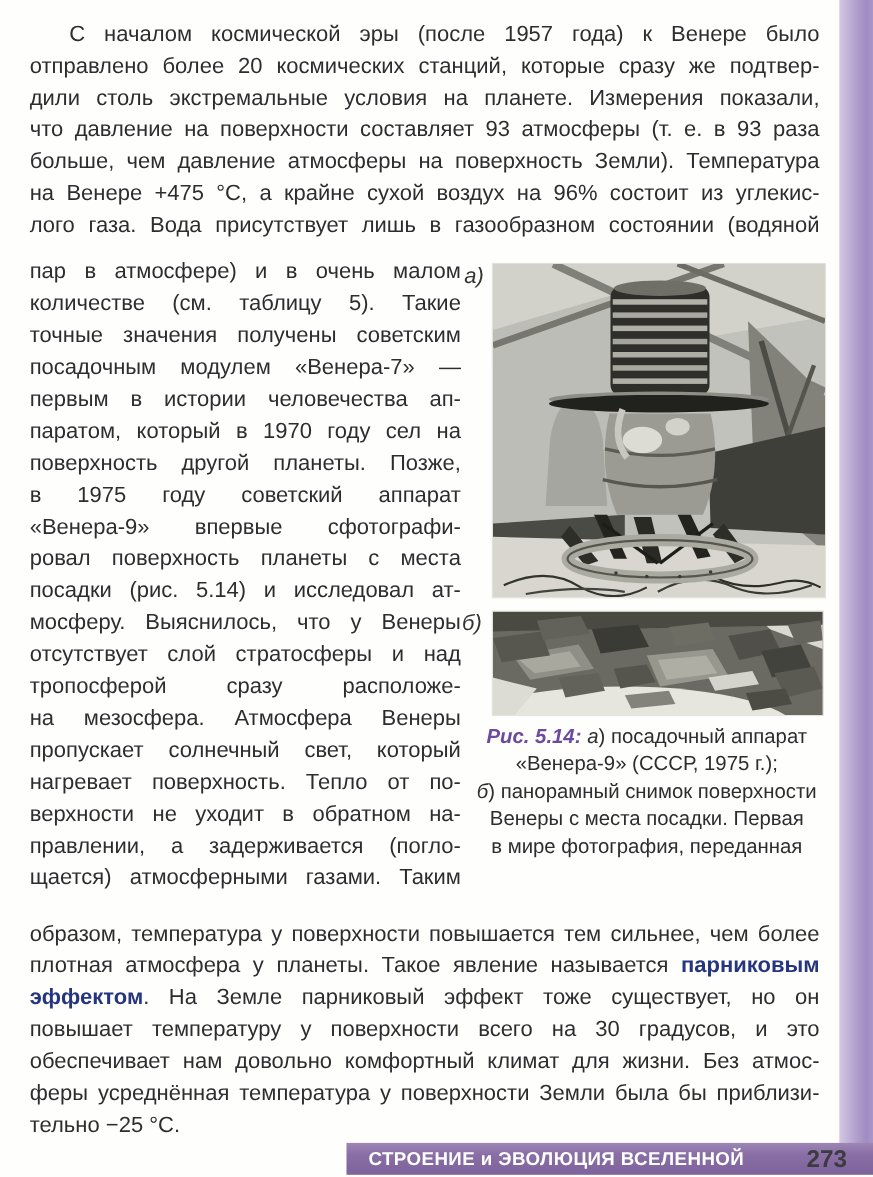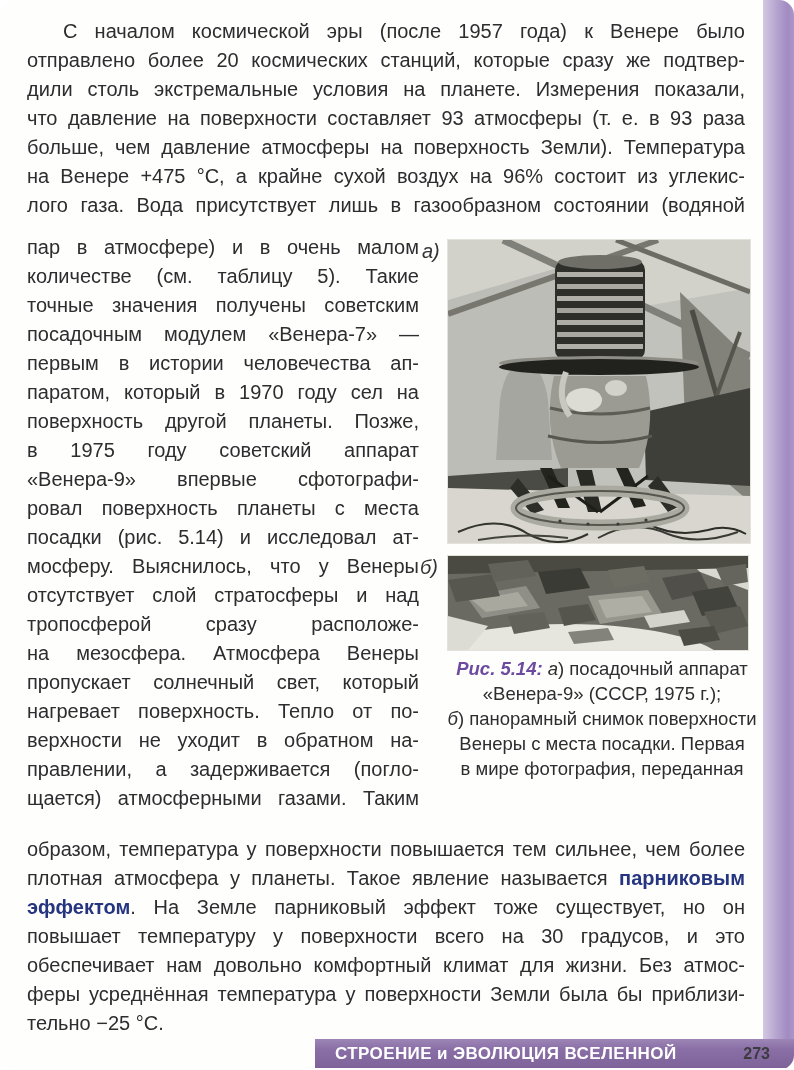--- a/index.html
+++ b/index.html
@@ -3,21 +3,20 @@
 <meta charset="utf-8">
 <style>
   html,body { margin:0; padding:0; background:#ffffff; }
   .page {
     position:relative;
     width:794px; height:1070px;
     background:#fefefd;
     overflow:hidden;
     font-family:"Liberation Sans", sans-serif;
     color:var(--text, #2d2d30);
-    border-radius:15px;
   }
 
   
   .textblock { position:absolute; font-size:20px; line-height:29px; }
   .tline { text-align:justify; text-align-last:justify; white-space:normal; }
   .tline.indent { text-indent:36px; }
   .tline.last { text-align-last:left; }
   .center-lines .tline { text-align:center; text-align-last:center; }
 
   .s-term { color:var(--term_blue, #26357f); font-weight:bold; }
@@ -29,41 +28,41 @@
   .outro   { left:27px; top:816px; width:718px;margin-top:19px; }
 
   
   .photo { position:absolute; outline:1px solid #e3e3dc; background:#c6c6c0; }
   .photo svg { display:block; }
   .photo-a { left:448px; top:240px; width:302px; height:303px; }
   .photo-b { left:448px; top:556px; width:300px; height:94px; }
   .photo-label { position:absolute; font-size:20px; font-style:italic; color:#333336; }
   .label-a { left:422px; top:240px; }
   .label-b { left:420px; top:556px; }
-  .caption { left:428px; top:656px; width:348px; font-size:18.5px; line-height:25px; }
+  .caption { left:414px; top:656px; width:348px; font-size:18.5px; line-height:25px; }
 
   
   .side-strip {
     position:absolute; left:763px; top:0; width:31px; height:1040px;
     background:linear-gradient(90deg, #d3c8e2 0%, #b5a3cf 45%, #a18bc2 80%, #ab96c8 100%);
   }
 
   
   .footer-bar {
     position:absolute; left:315px; top:1039px; width:479px; height:29px;
     background:linear-gradient(180deg, #9d86b6 0%, var(--footer_bar, #8a6fa6) 35%, #7e639b 100%);
   }
   .footer-title {
     position:absolute; left:20px; top:0; height:16px; line-height:29px;
     color:#ffffff; font-weight:bold; font-size:17px; letter-spacing:0.4px;
     white-space:nowrap;
   }
   .footer-page-number {
     position:absolute; right:24px; top:0px; height:29px; line-height:29px;
-    color:#3c3c40; font-weight:bold; font-size:16px;
+    color:#3c3c40; font-weight:bold; font-size:22px;
   }
 </style>
 </head>
 <body>
 
 <div class="page">
 
   <div class="textblock intro">
       <div class="tline indent"><span>С началом космической эры (после 1957 года) к Венере было</span></div>
       <div class="tline"><span>отправлено более 20 космических станций, которые сразу же подтвер-</span></div>

